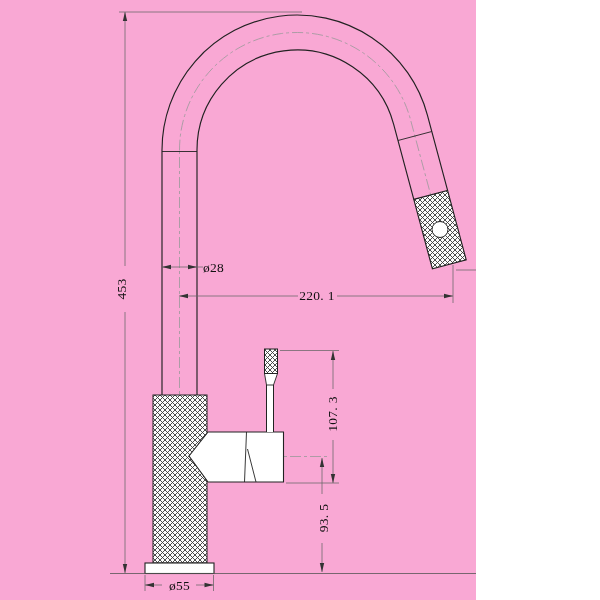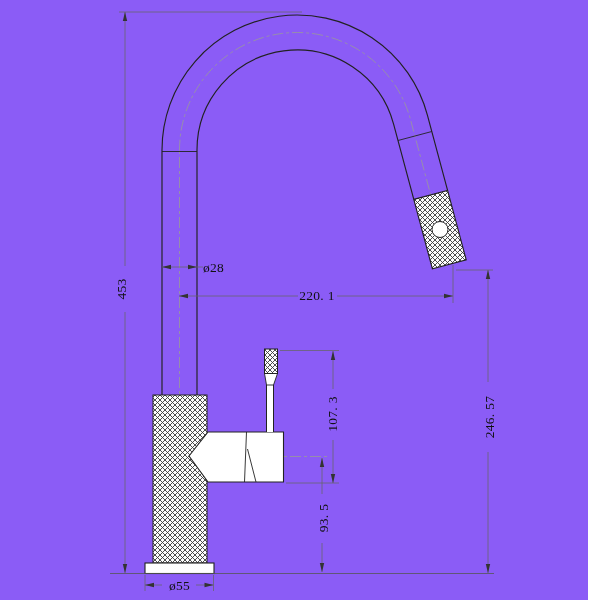--- a/index.html
+++ b/index.html
@@ -1,16 +1,16 @@
 <!DOCTYPE html>
 <html><head>
 <meta charset="utf-8">
 <style>
   html,body{margin:0;padding:0;background:#fff;}
-  #canvas{position:relative;width:588px;height:600px;background:#8b5cf6;overflow:hidden;
+  #canvas{position:relative;width:476px;height:600px;background:#f9a8d4;overflow:hidden;
           font-family:"Liberation Serif", serif;}
   svg{position:absolute;left:0;top:0;}
   text{font-family:"Liberation Serif", serif;font-size:13.5px;fill:#111;letter-spacing:.3px;}
 </style>
 </head>
 <body>
 
 <div id="canvas">
 <svg width="600" height="600" viewBox="0 0 600 600">
   <defs>

